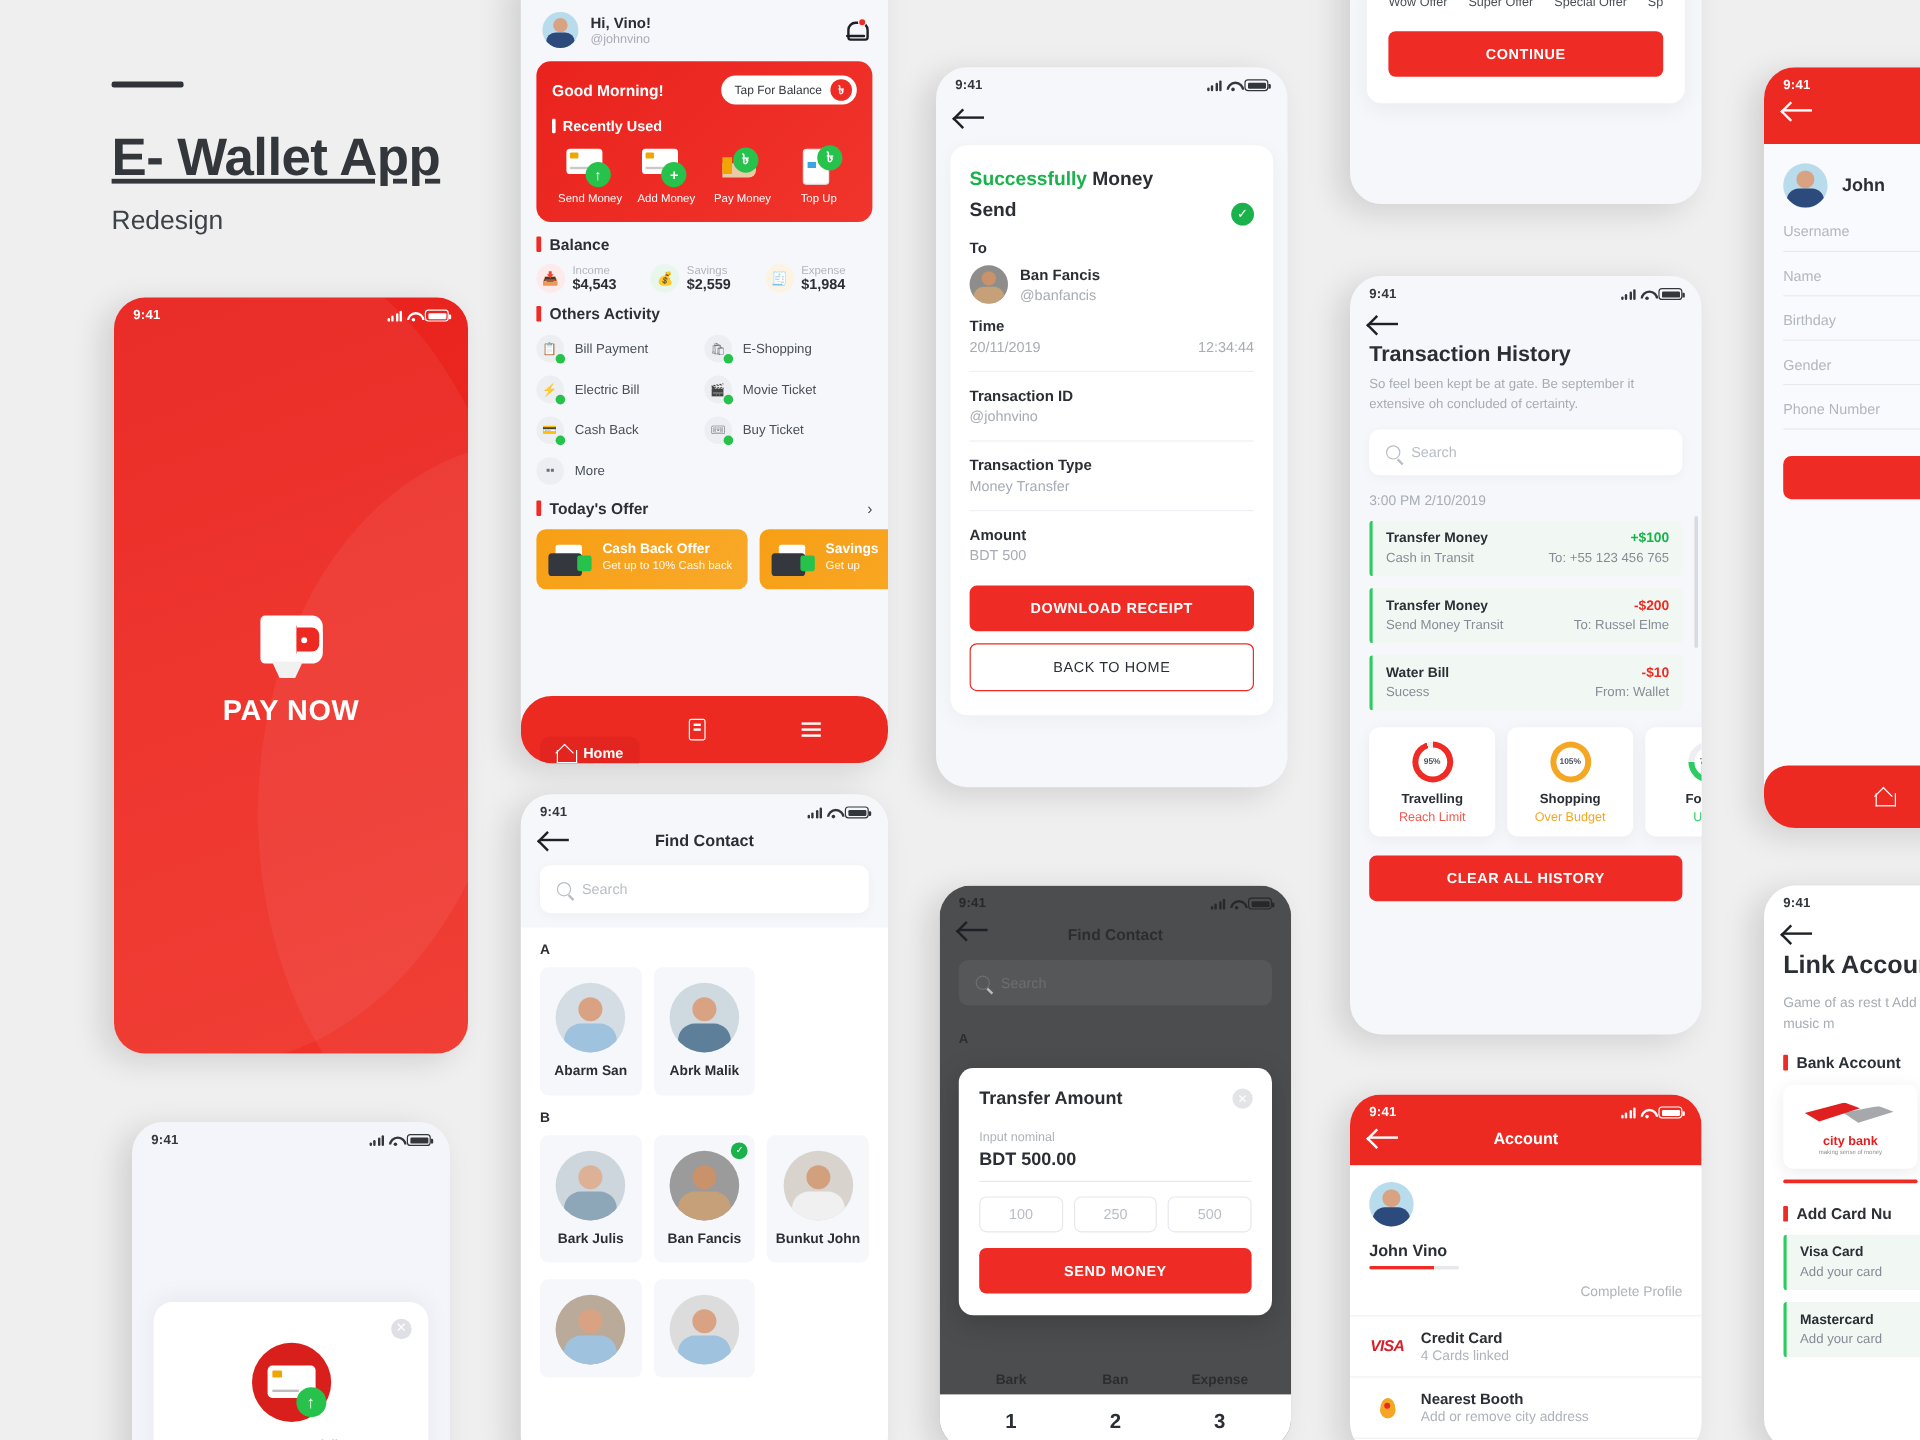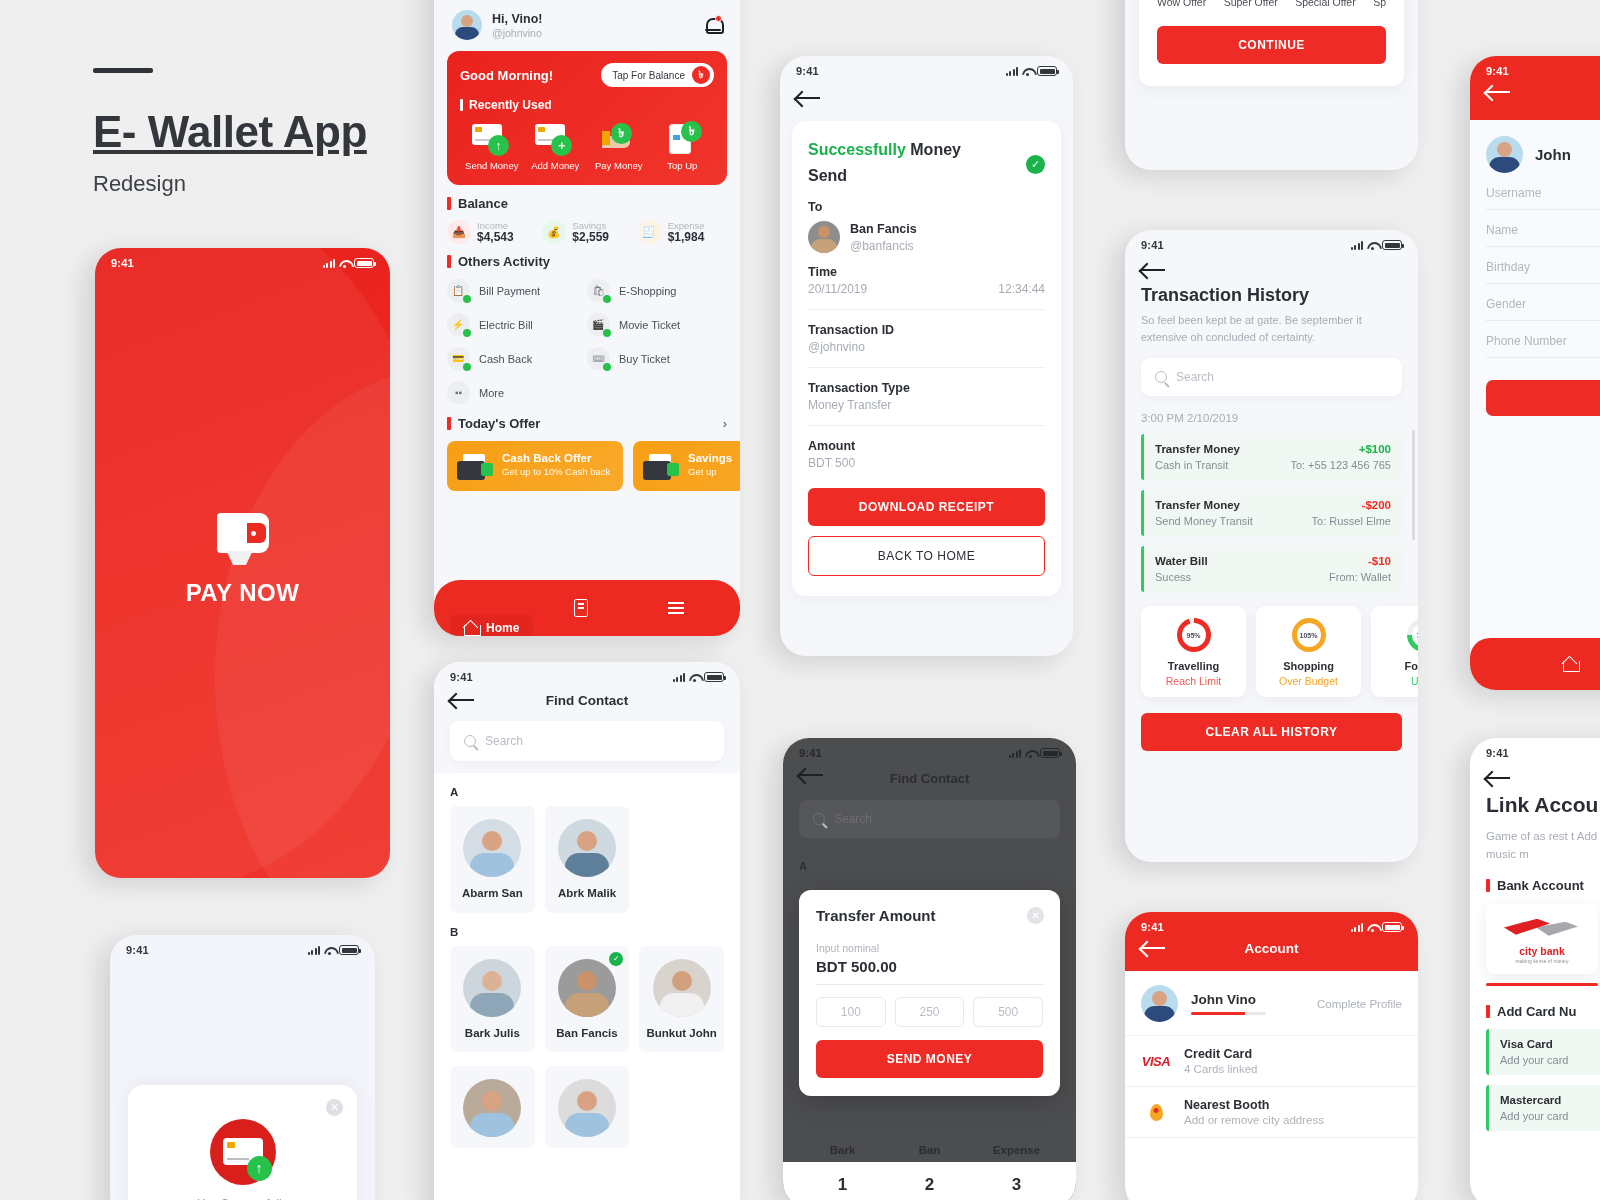--- a/index.html
+++ b/index.html
@@ -165,21 +165,21 @@
   .tab-ico2::before{content:"";position:absolute;left:3px;top:3px;width:6px;height:1.5px;background:#fff;box-shadow:0 4px 0 #fff;}
   .tab-slot { flex:1; text-align:center; }
   .burger { width:16px;height:12px;margin:0 auto;position:relative;}
   .burger::before{content:"";position:absolute;left:0;top:0;width:16px;height:2px;background:#fff;box-shadow:0 5px 0 #fff,0 10px 0 #fff;}
 
   
   #success-big { left: 780px; top: 56px; width: 293px; height: 600px; background:#f6f7fb;}
   .sb-pad { padding: 0 16px; }
   .succ-sheet { background:#fff; margin: 14px 12px 0 12px; border-radius:14px; padding: 16px 16px 20px 16px;
     box-shadow: 0 4px 18px rgba(0,0,0,.04);}
-  .succ-head { display:flex; justify-content:space-between; align-items:center; }
+  .succ-head { display:flex; justify-content:space-between; align-items:flex-end; }
   #succ-title { font-size:16px; font-weight:bold; color:#2b2f35; line-height:1.6; max-width:185px;}
   #succ-title b { color:#19b24b; }
   .check-badge { width:19px;height:19px;border-radius:50%;background:#19b24b;color:#fff;font-size:11px;
     display:flex;align-items:center;justify-content:center;flex:none;margin-top:3px;}
   .row-k { font-size:12.5px; font-weight:bold; color:#2b2f35; }
   .row-v { font-size:12px; color:#a7acb4; margin-top:3px;}
   .to-row { display:flex; align-items:center; gap:10px; margin-top:7px;}
   .to-av { width:32px;height:32px;border-radius:50%;background:#8e8d8b;flex:none;position:relative;overflow:hidden;}
   .to-av::before{content:"";position:absolute;left:10px;top:5px;width:12px;height:12px;border-radius:50%;background:#c9926b;}
   .to-av::after{content:"";position:absolute;left:3px;top:18px;width:26px;height:18px;border-radius:9px 9px 0 0;background:#c5a078;}
@@ -263,21 +263,21 @@
   #offer-top { left: 1125px; top: -140px; width: 293px; height: 310px; background:#f6f7fb;}
   .ot-card { position:absolute; left:14px; right:14px; top:120px; background:#fff; border-radius:12px;
     padding: 16px 18px 22px 18px; box-shadow:0 5px 18px rgba(0,0,0,.05);}
   .ot-tabs { display:flex; justify-content:space-between; font-size:10.5px; color:#4a4f57;}
 
   
   #account { left: 1125px; top: 912px; width: 293px; height: 300px; background:#fff;}
   .acc-top { background:#ed2a22; padding: 0 0 14px 0;}
   .acc-titlerow { display:flex; align-items:center; padding: 4px 16px 0 16px;}
   #acc-title { flex:1; text-align:center; font-size:13.5px; font-weight:bold; color:#fff; margin-left:-26px;}
-  .acc-user { display:flex; align-items:center; gap:13px; padding: 14px 16px 13px 16px; border-bottom:1px solid #f0f1f4;}
+  .acc-user { display:flex; gap:13px; padding: 14px 16px 13px 16px; border-bottom:1px solid #f0f1f4;flex-direction:column;}
   .acc-av { width:37px;height:37px;border-radius:50%;background:#b9dcec;position:relative;overflow:hidden;flex:none;}
   .acc-av::before{content:"";position:absolute;left:11px;top:6px;width:15px;height:15px;border-radius:50%;background:#d9a283;}
   .acc-av::after{content:"";position:absolute;left:3px;top:21px;width:31px;height:20px;border-radius:10px 10px 0 0;background:#2c4a7c;}
   #acc-name { font-size:13.5px; font-weight:bold; color:#2b2f35; }
   .progress { width:75px; height:3px; background:#e6e8ec; border-radius:2px; margin-top:5px; overflow:hidden;}
   .progress i { display:block; height:100%; width:72%; background:#ee2b24;}
   #acc-complete { margin-left:auto; font-size:11.5px; color:#aeb3ba;}
   .acc-row { display:flex; align-items:center; gap:13px; padding: 11px 16px; border-bottom:1px solid #f0f1f4;}
   .acc-ico { width:30px; text-align:center; flex:none;}
   #visa-logo { font-size:13px; font-weight:bold; color:#d7202a; font-style:italic; letter-spacing:-.5px;}

